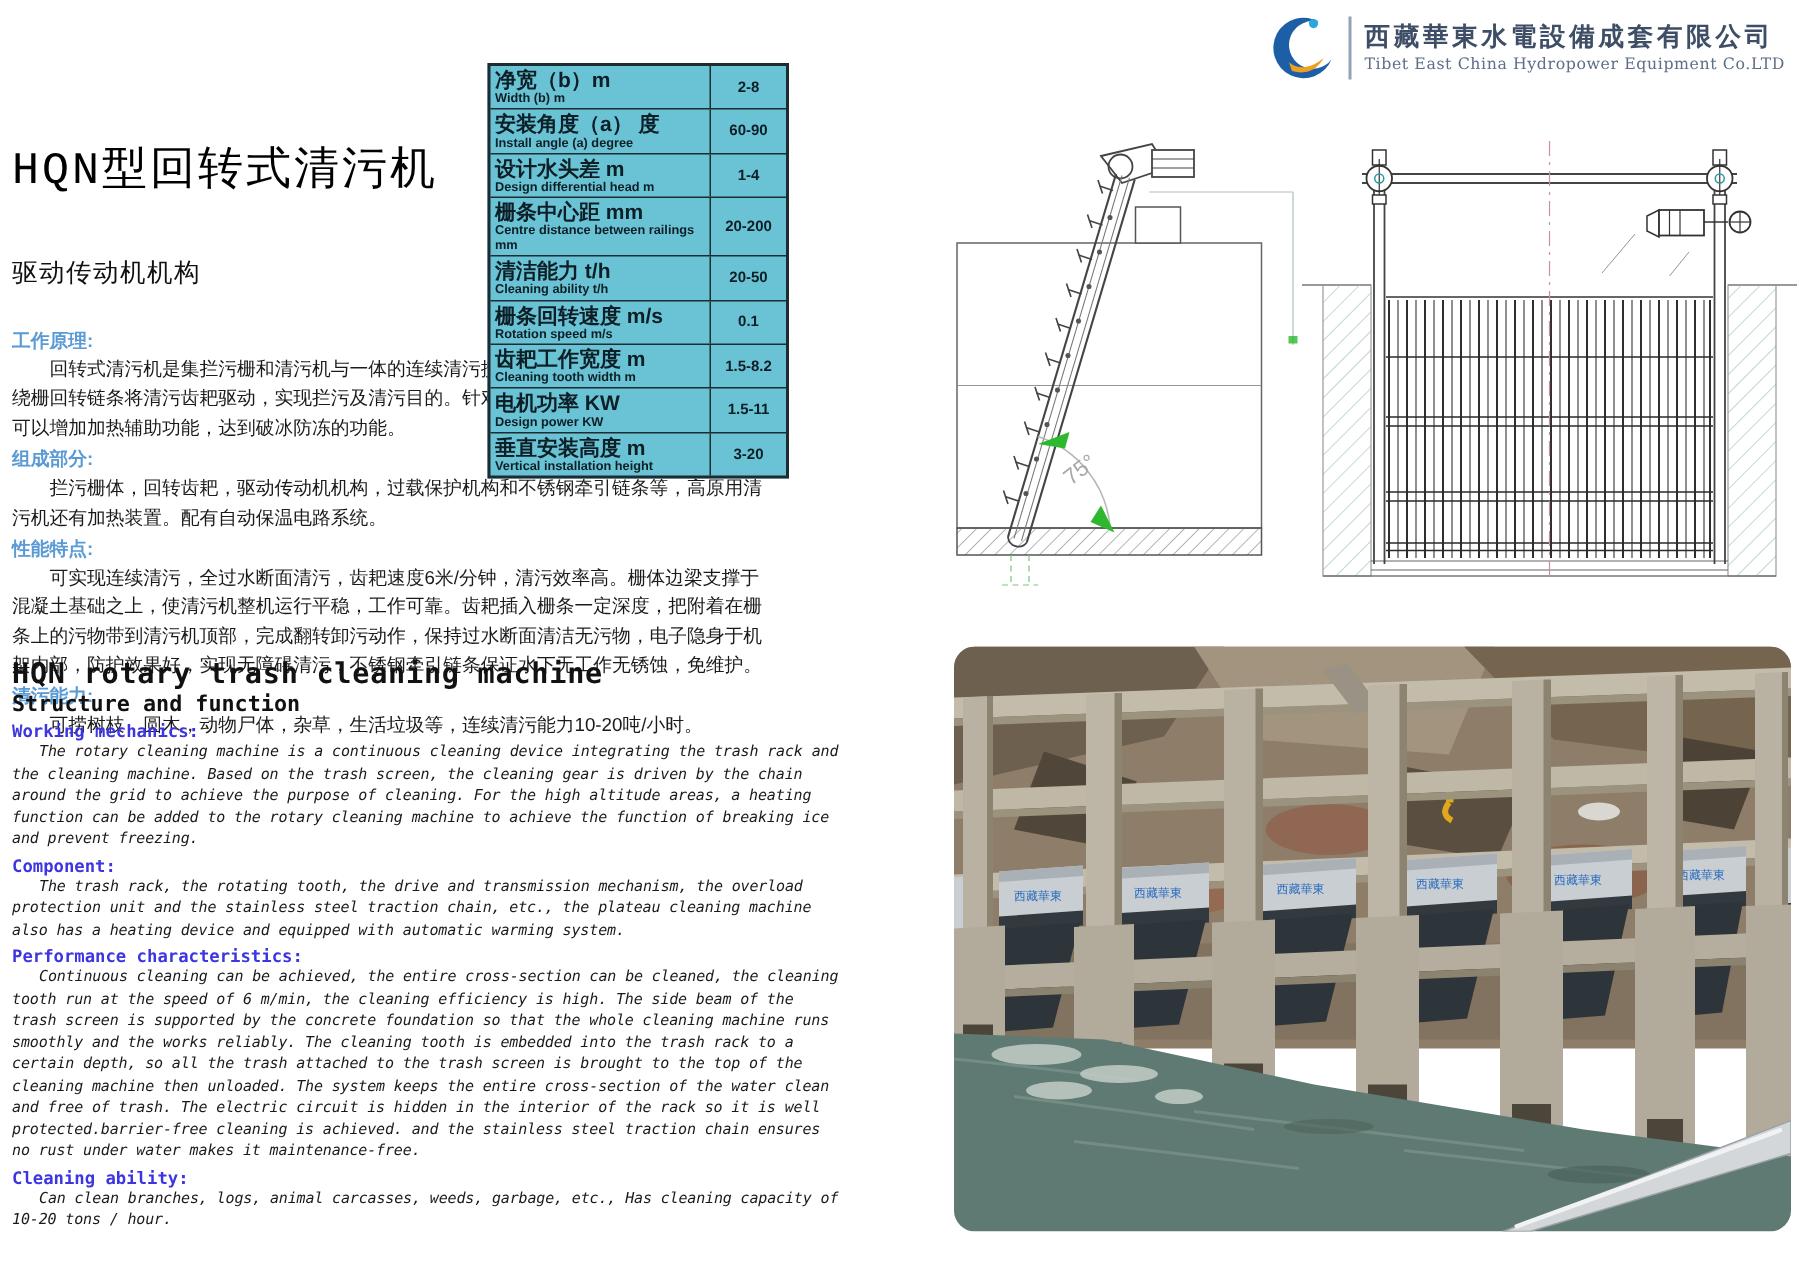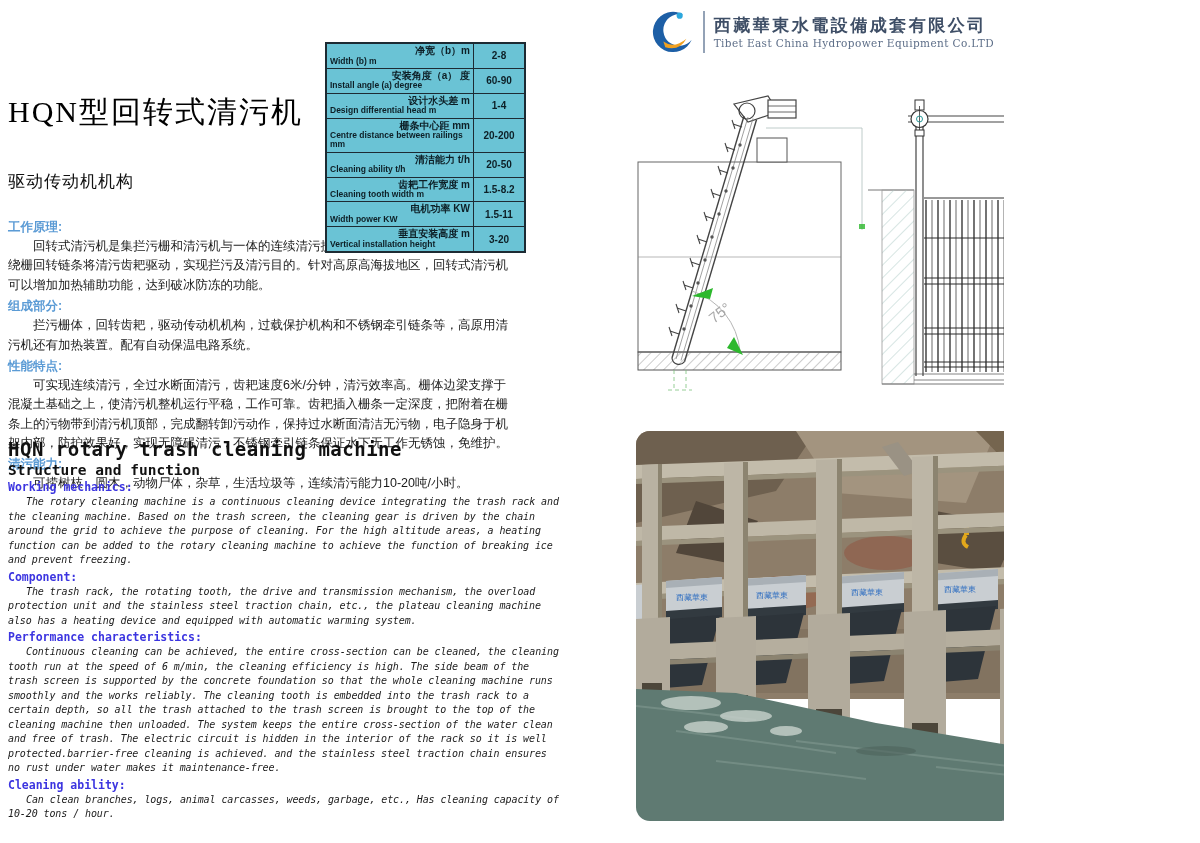--- a/index.html
+++ b/index.html
@@ -1,42 +1,42 @@
 <!DOCTYPE html>
 <html><head>
 <meta charset="utf-8">
 <style>
   html,body{margin:0;padding:0;background:#ffffff;}
-  .page{position:relative;width:1004px;height:843px;background:#ffffff;overflow:hidden;
+  .page{position:relative;width:1200px;height:843px;background:#ffffff;overflow:hidden;
         font-family:"Liberation Sans",sans-serif;color:#1a1a1a;}
 
   
   .brand{position:absolute;top:8px;right:10px;display:flex;align-items:center;}
   .brand-divider{width:2px;height:42px;background:#93a2b6;margin:0 9px 0 7px;}
   .brand-cn{font-family:"DejaVu Serif",serif;font-size:17px;font-weight:bold;color:#3e4e66;
             letter-spacing:2.5px;white-space:nowrap;line-height:1.25;}
   .brand-en{font-family:"DejaVu Serif",serif;font-size:10.5px;color:#5d6e88;letter-spacing:0.4px;
             white-space:nowrap;}
 
   
-  .title-cn{position:absolute;left:8px;top:92px;margin:0;font-family:Liberation Serif, serif;
+  .title-cn{position:absolute;left:8px;top:92px;margin:0;font-family:Liberation Mono, monospace;
             font-weight:normal;font-size:30px;letter-spacing:2px;color:#000;}
   .intro-heading{position:absolute;left:8px;top:170px;margin:0;font-family:"DejaVu Serif",serif;
             font-weight:normal;font-size:17px;color:#111;letter-spacing:1px;}
   .cn-sections{position:absolute;left:8px;top:216px;width:508px;}
   .cn-label{color:#5b9bd5;font-weight:bold;font-size:12.5px;margin:3px 0 1px 0;}
   .cn-para{margin:0;font-size:12.5px;line-height:1.55;text-indent:2em;color:#1a1a1a;}
 
   
   .spec-table{position:absolute;left:325px;top:42px;width:197px;background:#6ac3d5;
               border:2px solid #1d2b33;}
   .spec-row{display:flex;border-bottom:1px solid #1d2b33;}
   .spec-row:last-child{border-bottom:none;}
   .spec-label{flex:1;padding:1px 3px 2px 3px;border-right:1px solid #1d2b33;}
-  .lbl-cn{font-size:10px;font-weight:bold;color:#0d1f26;line-height:1.15;text-align:right;}
+  .lbl-cn{font-size:14px;font-weight:bold;color:#0d1f26;line-height:1.15;}
   .lbl-en{font-size:8.5px;font-weight:bold;color:#0d1f26;line-height:1.1;}
   .spec-value{width:50px;display:flex;align-items:center;justify-content:center;
               font-size:10px;font-weight:bold;color:#0d1f26;}
 
   
   .fig{position:absolute;margin:0;padding:0;}
   .fig-side{left:616px;top:90px;}
   .fig-front{left:868px;top:88px;}
   .fig-photo{left:636px;top:431px;}
 
@@ -112,29 +112,36 @@
       </div>
       <div class="spec-row">
         <div class="spec-label">
           <div class="lbl-cn">清洁能力 t/h</div>
           <div class="lbl-en">Cleaning ability t/h</div>
         </div>
         <div class="spec-value">20-50</div>
       </div>
       <div class="spec-row">
         <div class="spec-label">
+          <div class="lbl-cn">栅条回转速度 m/s</div>
+          <div class="lbl-en">Rotation speed m/s</div>
+        </div>
+        <div class="spec-value">0.1</div>
+      </div>
+      <div class="spec-row">
+        <div class="spec-label">
           <div class="lbl-cn">齿耙工作宽度 m</div>
           <div class="lbl-en">Cleaning tooth width m</div>
         </div>
         <div class="spec-value">1.5-8.2</div>
       </div>
       <div class="spec-row">
         <div class="spec-label">
           <div class="lbl-cn">电机功率 KW</div>
-          <div class="lbl-en">Width power KW</div>
+          <div class="lbl-en">Design power KW</div>
         </div>
         <div class="spec-value">1.5-11</div>
       </div>
       <div class="spec-row">
         <div class="spec-label">
           <div class="lbl-cn">垂直安装高度 m</div>
           <div class="lbl-en">Vertical installation height</div>
         </div>
         <div class="spec-value">3-20</div>
       </div>

